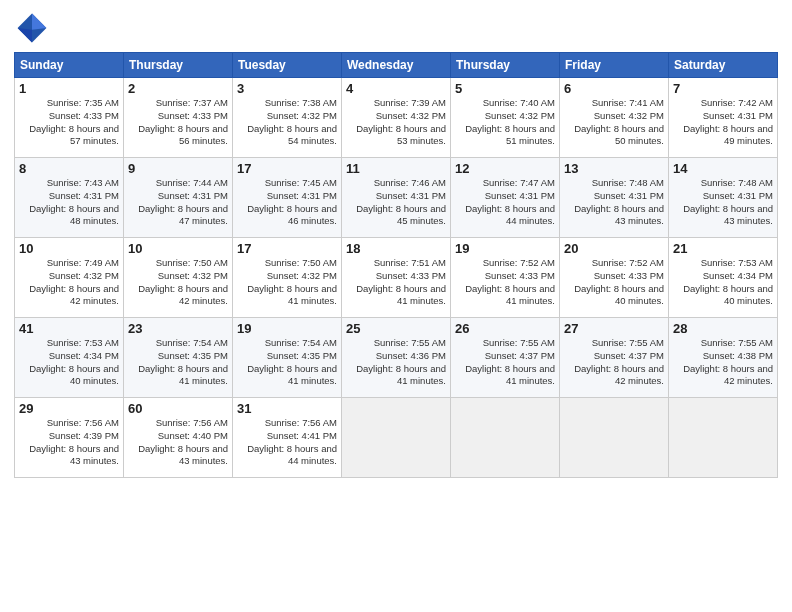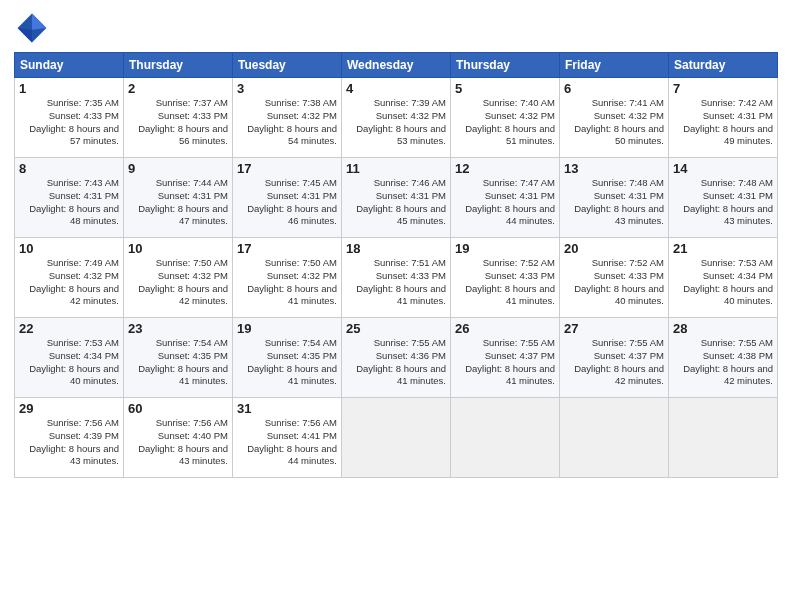--- a/index.html
+++ b/index.html
@@ -308,21 +308,21 @@
         <span class="day-number">21</span>
         <div class="day-detail">
           Sunrise: 7:53 AM<br>
           Sunset: 4:34 PM<br>
           Daylight: 8 hours and 40 minutes.
         </div>
       </td>
         </tr>
         <tr>
           <td>
-        <span class="day-number">22</span>
+        <span class="day-number">41</span>
         <div class="day-detail">
           Sunrise: 7:53 AM<br>
           Sunset: 4:34 PM<br>
           Daylight: 8 hours and 40 minutes.
         </div>
       </td>
           <td>
         <span class="day-number">23</span>
         <div class="day-detail">
           Sunrise: 7:54 AM<br>

